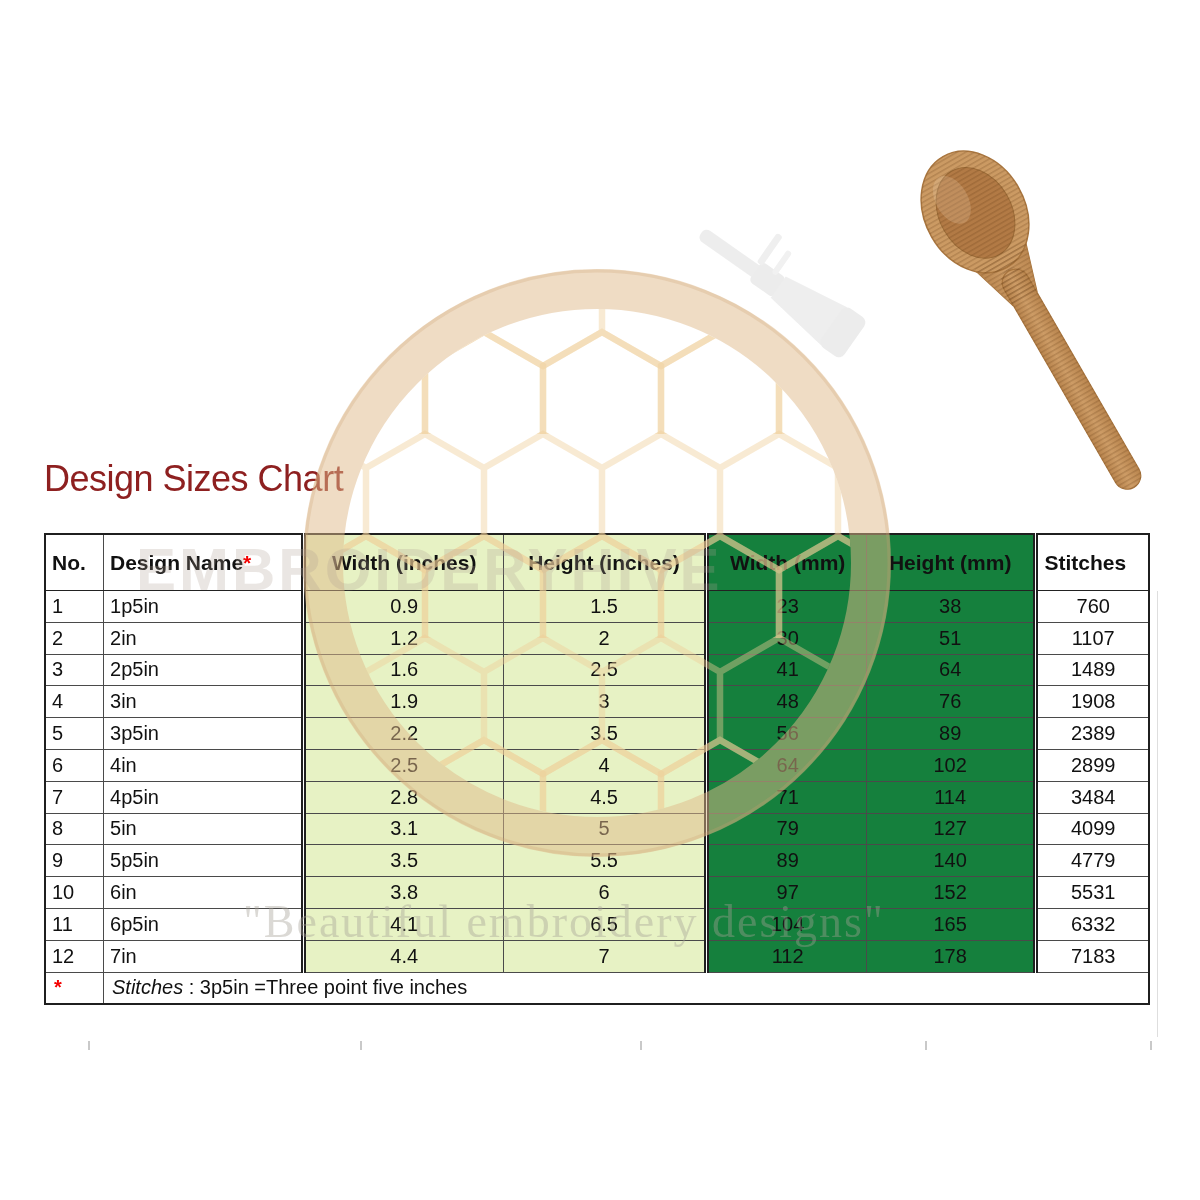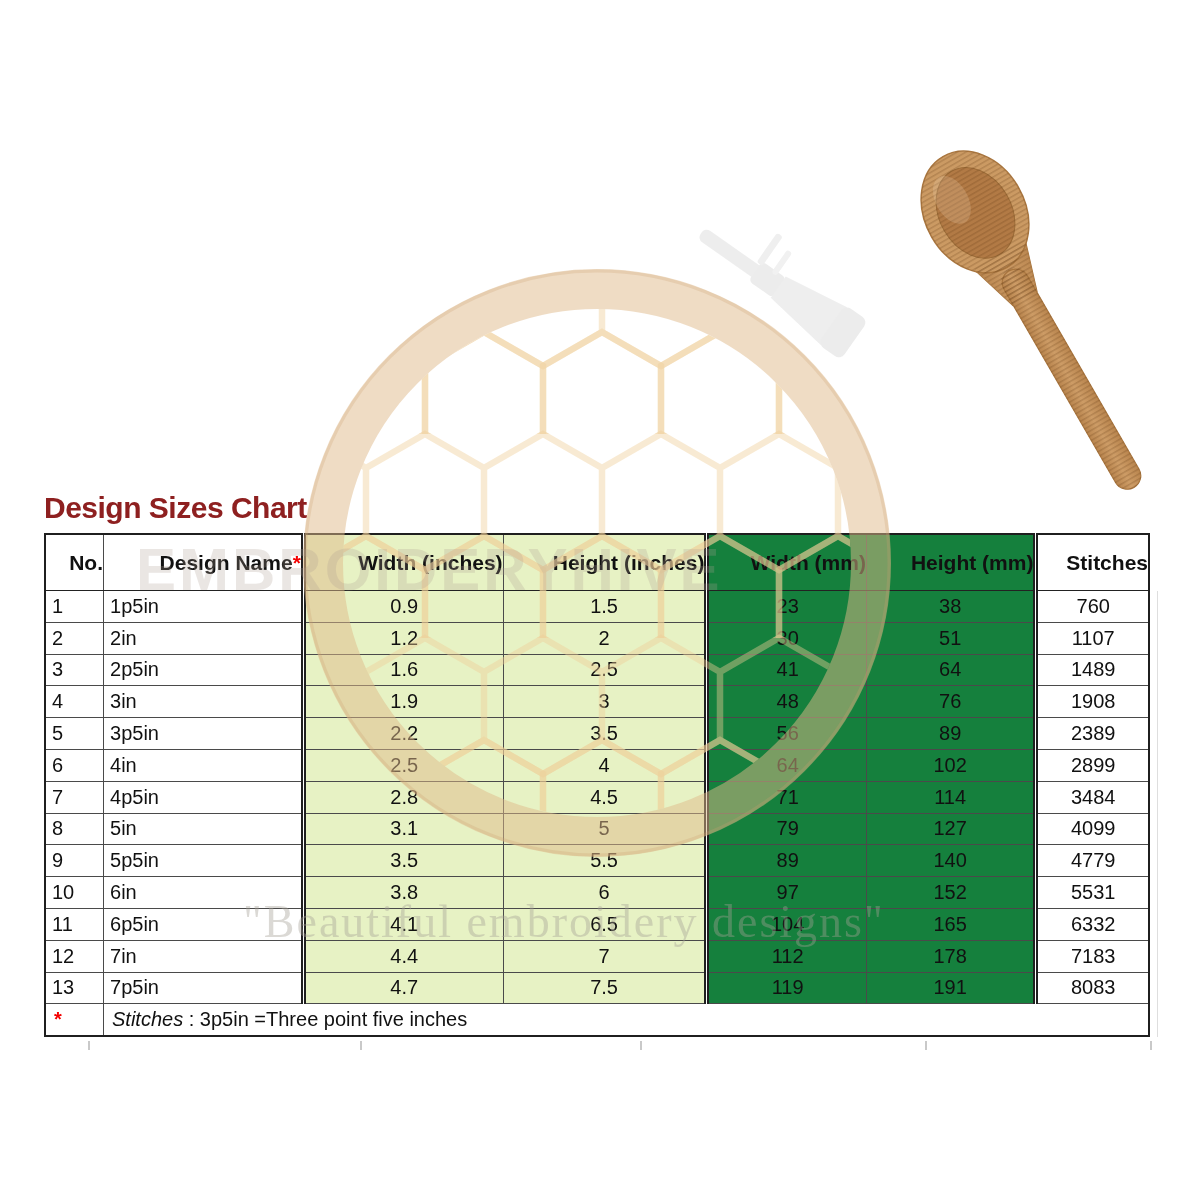--- a/index.html
+++ b/index.html
@@ -1,28 +1,28 @@
 <!DOCTYPE html>
 <html><head>
 <meta charset="utf-8">
 <style>
   html,body{margin:0;padding:0;background:#ffffff;}
   .canvas{position:relative;width:1200px;height:1200px;background:#ffffff;overflow:hidden;
           font-family:"Liberation Sans",sans-serif;}
 
   
-  .page-title{position:absolute;left:44px;top:491px;font-size:30px;font-weight:700;
+  .page-title{position:absolute;left:44px;top:458px;font-size:36px;font-weight:400;
               color:#8e2020;letter-spacing:-0.5px;z-index:4;}
 
   
   table.sizes{position:absolute;left:44px;top:533px;width:1106px;border-collapse:collapse;
               table-layout:fixed;z-index:3;background:transparent;}
   table.sizes{border:2.5px solid #1f1f1f;}
   .sizes th,.sizes td{border:1px solid #4a4a4a;padding:0;overflow:hidden;white-space:nowrap;}
-  .sizes th{height:55px;font-size:21px;font-weight:700;color:#111;text-align:right;}
+  .sizes th{height:55px;font-size:21px;font-weight:700;color:#111;}
   .sizes td{height:30.8px;font-size:20px;color:#111;}
   .grpL{border-left:5px double #1f1f1f !important;}
   .hdr-b{border-bottom:1.5px solid #222 !important;}
   .bg-y{background:#e7f2c4;}
   .bg-g{background:#15803d;}
   .bg-w{background:#ffffff;}
   .al{text-align:left;padding-left:6px !important;}
   .ac{text-align:center;}
   .red{color:#f40000;font-weight:700;}
   .it{font-style:italic;}
@@ -224,29 +224,20 @@
     </tr>
     <tr>
       <td class="bg-w al">12</td>
       <td class="bg-w al">7in</td>
       <td class="bg-y ac grpL">4.4</td>
       <td class="bg-y ac">7</td>
       <td class="bg-g ac grpL">112</td>
       <td class="bg-g ac">178</td>
       <td class="bg-w ac grpL">7183</td>
     </tr>
-    <tr>
-      <td class="bg-w al">13</td>
-      <td class="bg-w al">7p5in</td>
-      <td class="bg-y ac grpL">4.7</td>
-      <td class="bg-y ac">7.5</td>
-      <td class="bg-g ac grpL">119</td>
-      <td class="bg-g ac">191</td>
-      <td class="bg-w ac grpL">8083</td>
-    </tr>
 
     <tr>
       <td class="bg-w al foot-td"><span class="red">*</span></td>
       <td class="bg-w foot-td" colspan="6"><span class="it">Stitches</span><span> : 3p5in =Three point five inches</span></td>
     </tr>
   </tbody>
     </table>
 
   <div class="vline"></div>
   <div class="tick" style="left:88px"></div>

